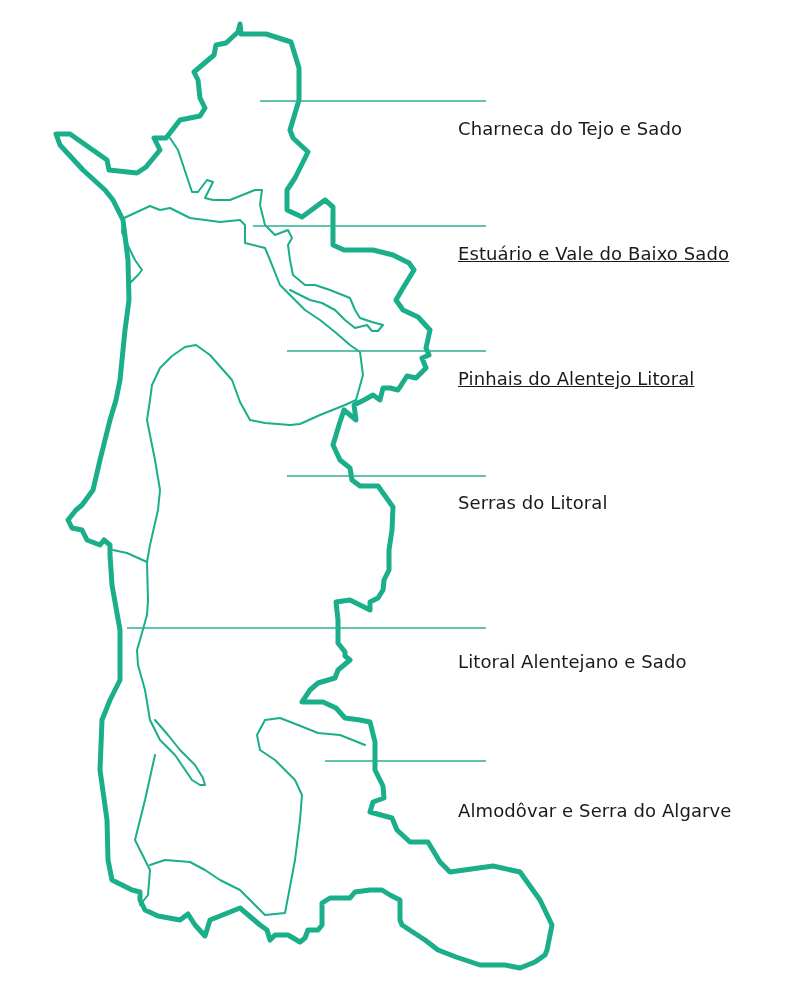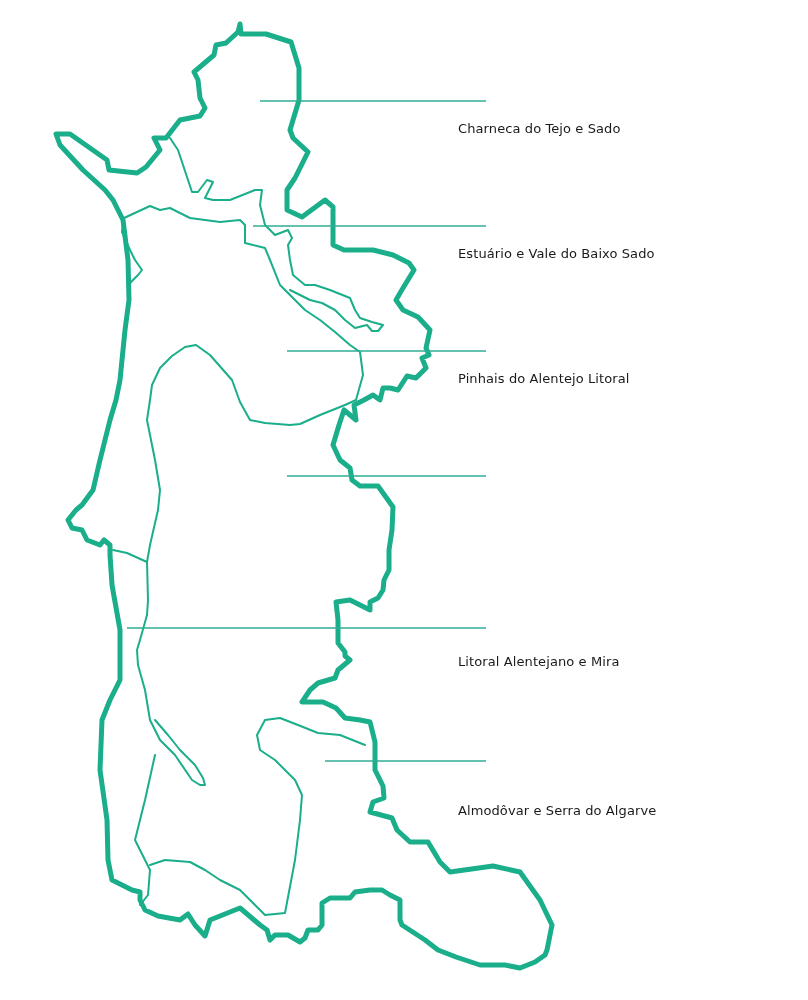--- a/index.html
+++ b/index.html
@@ -1,21 +1,21 @@
 <!DOCTYPE html>
 <html><head>
   <meta charset="utf-8">
   <style>
     html, body { margin: 0; padding: 0; background: #ffffff; }
     body { width: 808px; height: 1000px; position: relative; overflow: hidden; font-family: "DejaVu Sans", sans-serif; }
     #map { position: absolute; left: 0; top: 0; width: 808px; height: 1000px; }
     .outline { fill: none; stroke: #1aae8a; stroke-width: 5; stroke-linejoin: round; stroke-linecap: round; }
     .inner { fill: none; stroke: #1aae8a; stroke-width: 2; stroke-linejoin: round; stroke-linecap: round; }
     .leader { stroke: #2fae95; stroke-width: 1.3; }
-    .label { position: absolute; left: 458px; font-size: 13px; line-height: 26px; color: #1a1a1a; white-space: nowrap; letter-spacing: 0.1px; }
+    .label { position: absolute; left: 458px; font-size: 18px; line-height: 26px; color: #1a1a1a; white-space: nowrap; letter-spacing: 0.1px; }
     .label span { display: block; }
   </style>
 </head>
 <body>
 
 <svg id="map" viewBox="0 0 808 1000" xmlns="http://www.w3.org/2000/svg">
 
   <path class="outline" d="M240,24 L241,34 L266,34 L291,42 L299,68 L299,100 L290,130 L293,138 L308,152 L295,178 L287,190 L287,210 L302,217 L325,200 L333,207 L333,245 L344,250 L373,250 L393,255 L409,263 L414,270 L403,288 L396,300 L403,310 L418,317 L430,330 L426,348 L429,355 L422,358 L426,368 L416,378 L407,376 L398,390 L390,388 L383,388 L380,400 L373,395 L364,400 L354,405 L356,420 L344,410 L339,425 L333,445 L340,460 L350,468 L352,480 L360,486 L378,486 L393,507 L392,530 L389,550 L389,570 L384,580 L383,590 L378,598 L370,602 L370,610 L350,600 L336,602 L338,620 L338,643 L345,652 L345,656 L350,660 L338,670 L335,678 L318,683 L310,690 L302,702 L323,702 L336,708 L345,718 L360,720 L370,722 L375,742 L375,770 L383,786 L384,798 L373,802 L370,812 L392,818 L397,830 L410,842 L428,842 L440,862 L450,872 L493,866 L520,872 L540,900 L552,925 L547,950 L545,955 L535,962 L520,968 L505,965 L480,965 L456,957 L438,950 L425,940 L402,925 L400,920 L400,900 L390,895 L382,890 L370,890 L355,892 L350,898 L330,898 L322,903 L322,925 L318,930 L308,930 L305,938 L300,942 L288,935 L275,935 L270,940 L267,930 L260,925 L240,908 L210,920 L205,936 L195,925 L188,914 L180,920 L158,916 L145,910 L140,900 L140,892 L132,890 L112,880 L108,860 L107,820 L100,770 L102,720 L110,700 L120,680 L120,630 L112,585 L110,555 L110,545 L104,540 L100,545 L87,540 L82,530 L72,528 L68,520 L76,510 L82,505 L93,490 L100,460 L110,420 L116,400 L120,380 L125,330 L129,300 L128,260 L123,220 L113,200 L105,190 L83,170 L60,145 L56,134 L70,134 L107,160 L109,170 L137,173 L146,167 L160,150 L154,138 L166,138 L180,120 L200,116 L205,108 L200,98 L198,80 L194,72 L214,55 L216,45 L226,43 L238,32 L240,24 Z"></path>
 
   <path class="inner" d="M170,138 L178,150 L192,192 L198,192 L207,180 L213,182 L205,198 L213,200 L230,200 L255,190 L262,190 L260,205 L265,225 L275,235 L288,230 L292,238 L288,245 L290,260 L293,275 L305,285 L315,285 L330,290 L350,298 L355,310 L360,318 L372,322 L383,325 L378,331 L372,331 L367,325 L355,328 L345,320 L335,310 L322,303 L310,300 L300,295 L290,290"></path>
@@ -31,26 +31,27 @@
   <line class="leader" x1="253" y1="226" x2="486" y2="226"></line>
   <line class="leader" x1="287" y1="351" x2="486" y2="351"></line>
   <line class="leader" x1="287" y1="476" x2="486" y2="476"></line>
   <line class="leader" x1="127" y1="628" x2="486" y2="628"></line>
   <line class="leader" x1="325" y1="761" x2="486" y2="761"></line>
 </svg>
 
 <div class="label" style="top:116px;">
   <span>Charneca do Tejo e Sado</span>
 </div>
-<div class="label" style="top:241px;">
+<div class="label" style="top:241px;text-decoration:underline;">
   <span>Estuário e Vale do Baixo Sado</span>
 </div>
-<div class="label" style="top:366px;">
+<div class="label" style="top:366px;text-decoration:underline;">
   <span>Pinhais do Alentejo Litoral</span>
 </div>
 <div class="label" style="top:490px;">
+  <span>Serras do Litoral</span>
 </div>
 <div class="label" style="top:649px;">
-  <span>Litoral Alentejano e Mira</span>
+  <span>Litoral Alentejano e Sado</span>
 </div>
 <div class="label" style="top:781px;margin-top:17px;">
   <span>Almodôvar e Serra do Algarve</span>
 </div>
 
 </body></html>

